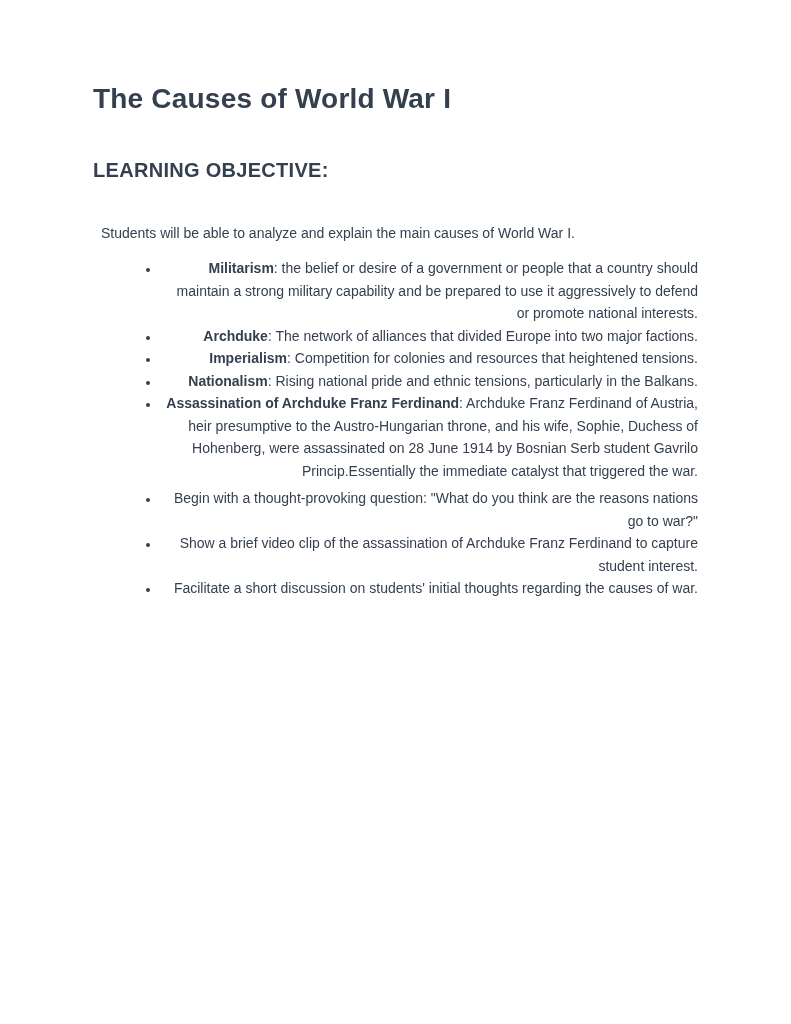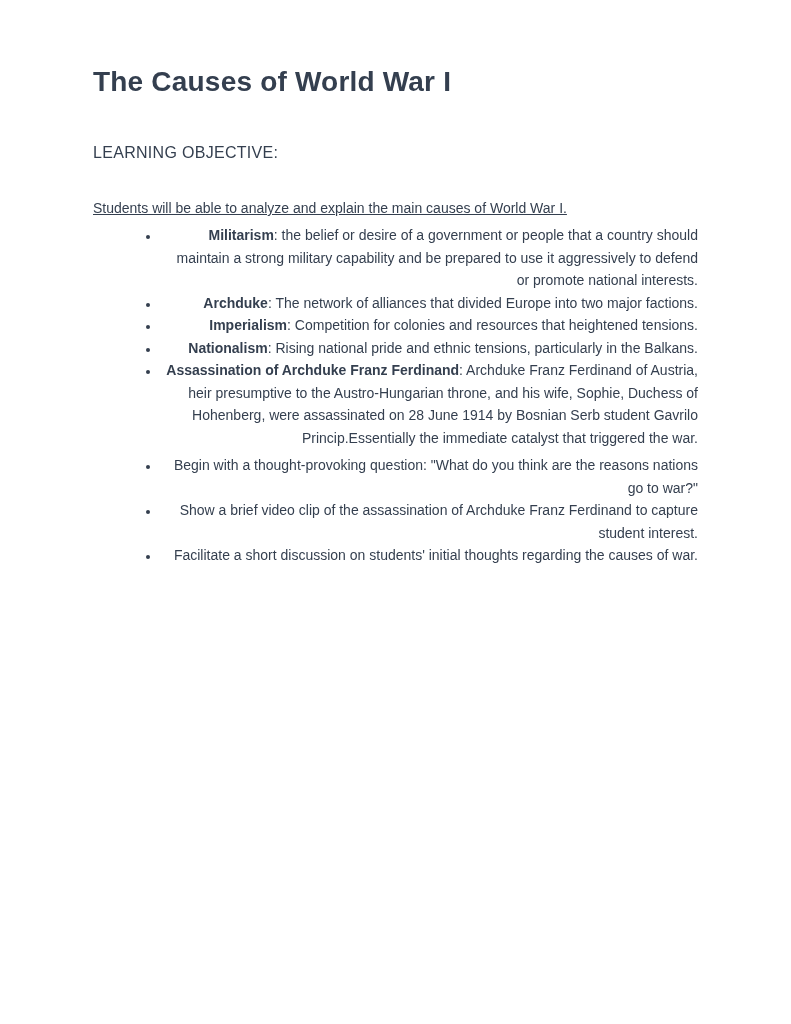--- a/index.html
+++ b/index.html
@@ -11,42 +11,41 @@
   body{
     font-family:"Liberation Sans","DejaVu Sans",sans-serif;
     color:var(--text);
     width:791px;
     height:1024px;
     overflow:hidden;
   }
   .page{
     display:flex;               
     flex-direction:column;
-    padding:65px 93px 40px 93px;
+    padding:82px 93px 40px 93px;
     width:791px;
   }
   h1{
     font-size:28px;
     line-height:34px;
     font-weight:700;
     letter-spacing:0.2px;
     margin:0 0 24px 0;
   }
   h2{
-    font-size:16px;
+    font-size:20px;
     line-height:24px;
-    font-weight:400;
+    font-weight:700;
     letter-spacing:0.3px;
     margin:18px 0 32px 0;
   }
   p{
     font-size:14px;
     line-height:22px;
-    margin:0;
-    text-decoration:underline;
+    margin:8px;
   }
   ul{
     margin:5px 0 0 0;
     padding-left:67px;
     list-style:disc outside;
     text-align:right;
   }
   li{
     font-size:14px;
     line-height:22.5px;

